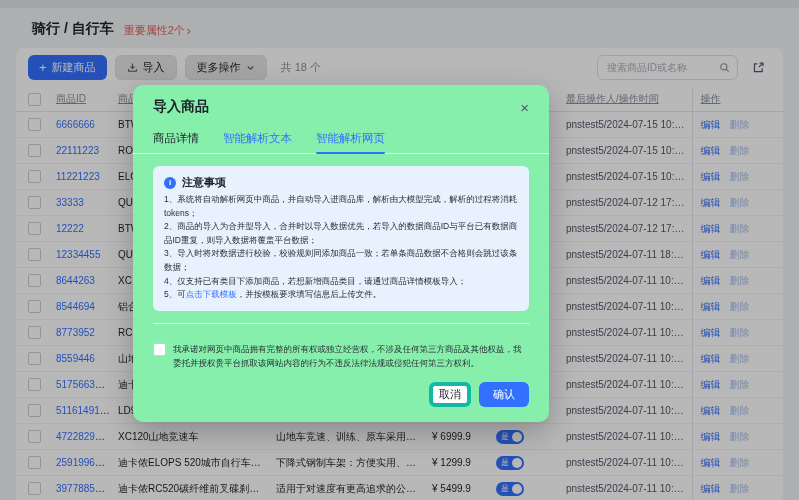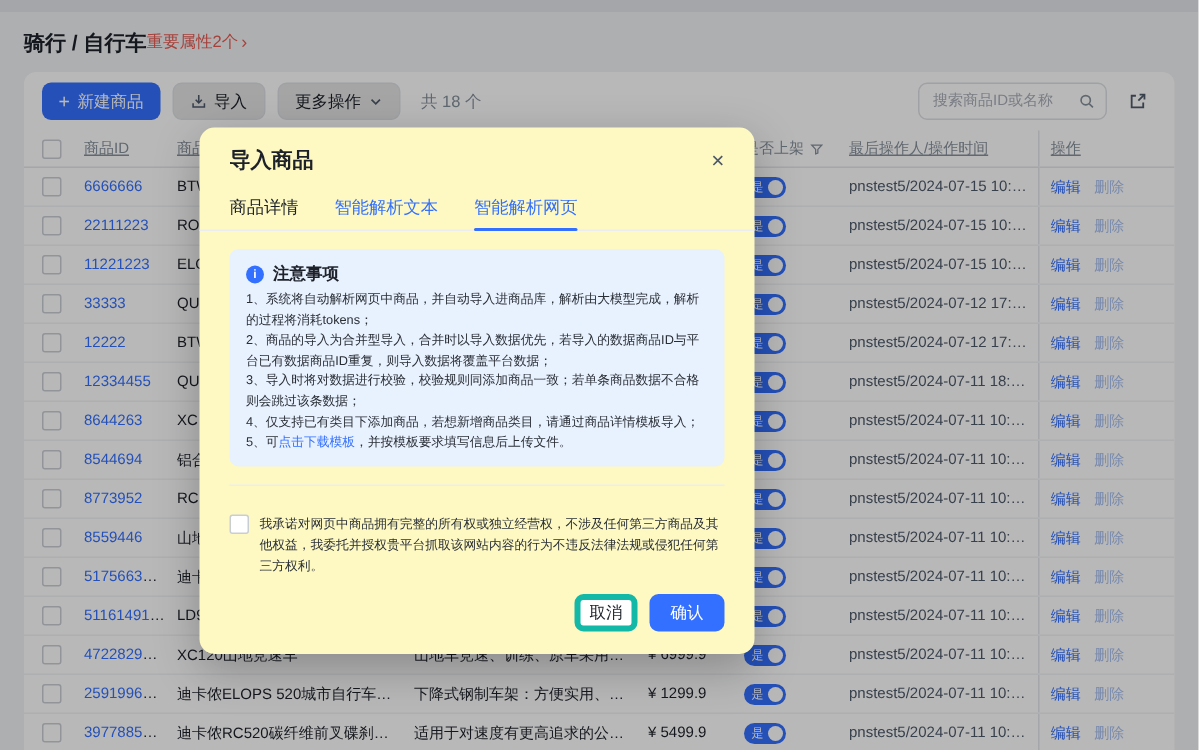--- a/index.html
+++ b/index.html
@@ -1,34 +1,34 @@
 <!DOCTYPE html>
 <html><head>
 <meta charset="utf-8">
 <style>
   html,body{margin:0;padding:0;}
   .screen{position:relative;width:799px;height:500px;background:#f2f3f5;overflow:hidden;
           font-family:"Liberation Sans","DejaVu Sans",sans-serif;color:#1d2129;}
   .topstrip{height:8px;background:#e4e6ea;}
   
-  .page-header{display:flex;align-items:flex-start;padding:12px 16px 10px;}
+  .page-header{display:flex;align-items:flex-end;gap:10px;padding:12px 16px 10px;margin-left:16px;}
   .page-title{font-size:14px;font-weight:bold;color:#1d2129;}
   .attr-link{font-size:11px;color:#e65a52;cursor:pointer;display:inline-flex;align-items:center;gap:2px;}
   .attr-chev{font-size:12px;line-height:1;}
   
   .card{position:absolute;left:16px;top:48px;width:767px;height:470px;background:#fff;border-radius:8px 8px 0 0;overflow:hidden;}
   .toolbar{display:flex;align-items:center;gap:8px;padding:7px 12px 7px 12px;}
   .btn{display:inline-flex;align-items:center;gap:5px;height:25px;padding:0 11px;border-radius:6px;
        font-size:11px;cursor:pointer;box-sizing:border-box;white-space:nowrap;}
   .btn-primary{background:#3370ff;color:#fff;border:none;}
   .btn-ghost{background:#e5e5e5;color:#1d2129;border:1px solid #dde0e5;}
   .plus{font-size:13px;line-height:1;}
   .count{font-size:11px;color:#86909c;margin-left:6px;}
   .spacer{flex:1;}
-  .search{display:flex;align-items:center;width:126px;height:25px;border:1px solid #dde0e5;border-radius:6px;
+  .search{display:flex;align-items:center;width:141px;height:25px;border:1px solid #dde0e5;border-radius:6px;
           background:#fff;padding:0 7px;box-sizing:border-box;gap:4px;}
   .search input{border:none;outline:none;flex:1;min-width:0;font-size:10px;color:#1d2129;background:transparent;}
   .search input::placeholder{color:#a9aeb8;}
   .iconbtn{width:25px;height:25px;display:flex;align-items:center;justify-content:center;border-radius:6px;cursor:pointer;}
   
   table{width:767px;border-collapse:collapse;table-layout:fixed;font-size:10px;color:#1d2129;}
   th{font-weight:normal;color:#86909c;text-align:left;height:24px;border-bottom:1px solid #e5e6eb;
      padding:0 4px;white-space:nowrap;overflow:hidden;text-decoration:underline;}
   td{height:25px;border-bottom:1px solid #f2f3f5;padding:0 4px;white-space:nowrap;overflow:hidden;text-overflow:ellipsis;}
   .cell-check{padding-left:12px;}
@@ -37,21 +37,21 @@
   a.id-link{color:#3370ff;cursor:pointer;text-decoration:none;}
   .switch{position:relative;display:inline-flex;align-items:center;width:28px;height:14px;border-radius:7px;background:#3370ff;cursor:pointer;vertical-align:middle;}
   .sw-label{color:#fff;font-size:8px;margin-left:5px;line-height:1;}
   .knob{position:absolute;right:2px;top:2px;width:10px;height:10px;border-radius:50%;background:#fff;}
   .op-cell{color:#4e5969;}
   .edit-link{color:#3370ff;cursor:pointer;margin-right:9px;font-family:Liberation Serif, serif;}
   .delete-link{color:#a9c0f0;cursor:pointer;}
   .th-flex{display:inline-flex;align-items:center;gap:4px;}
   
   .mask{position:absolute;inset:0;background:rgba(0,0,0,0.28);z-index:50;}
-  .modal{position:absolute;left:133px;top:85px;width:370px;box-sizing:border-box;background:#fef9c3;border-radius:10px;
+  .modal{position:absolute;left:133px;top:85px;width:416px;box-sizing:border-box;background:#86efac;border-radius:10px;
          box-shadow:0 10px 30px rgba(0,0,0,.25);padding:13px 20px 15px;z-index:60;}
   .modal-title-row{display:flex;justify-content:space-between;align-items:center;}
   .modal-title{font-size:14px;font-weight:bold;color:#1d2129;}
   .close{font-size:15px;color:#4e5969;cursor:pointer;line-height:1;}
   .tabs{display:flex;gap:24px;margin:9px -20px 0;padding:0 20px;border-bottom:1px solid #ebedf0;font-size:11.5px;}
   .tab{padding:6px 0 7px;cursor:pointer;position:relative;color:#1d2129;}
   .tab-blue{color:#3370ff;}
   .tab-active::after{content:"";position:absolute;left:0;right:0;bottom:-1px;height:2px;background:#3370ff;border-radius:1px;}
   .notice{margin-top:12px;background:#e8f1fe;border-radius:6px;padding:9px 11px;}
   .notice-head{display:flex;align-items:center;gap:6px;font-size:11px;font-weight:bold;color:#1d2129;margin-bottom:3px;}

